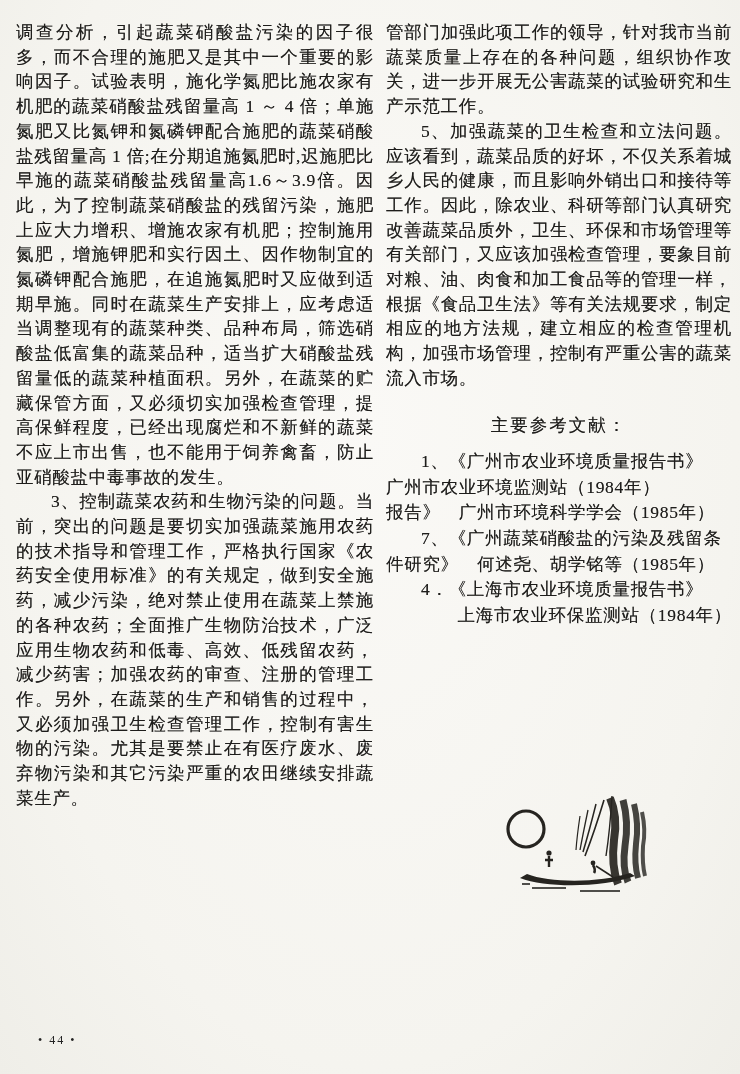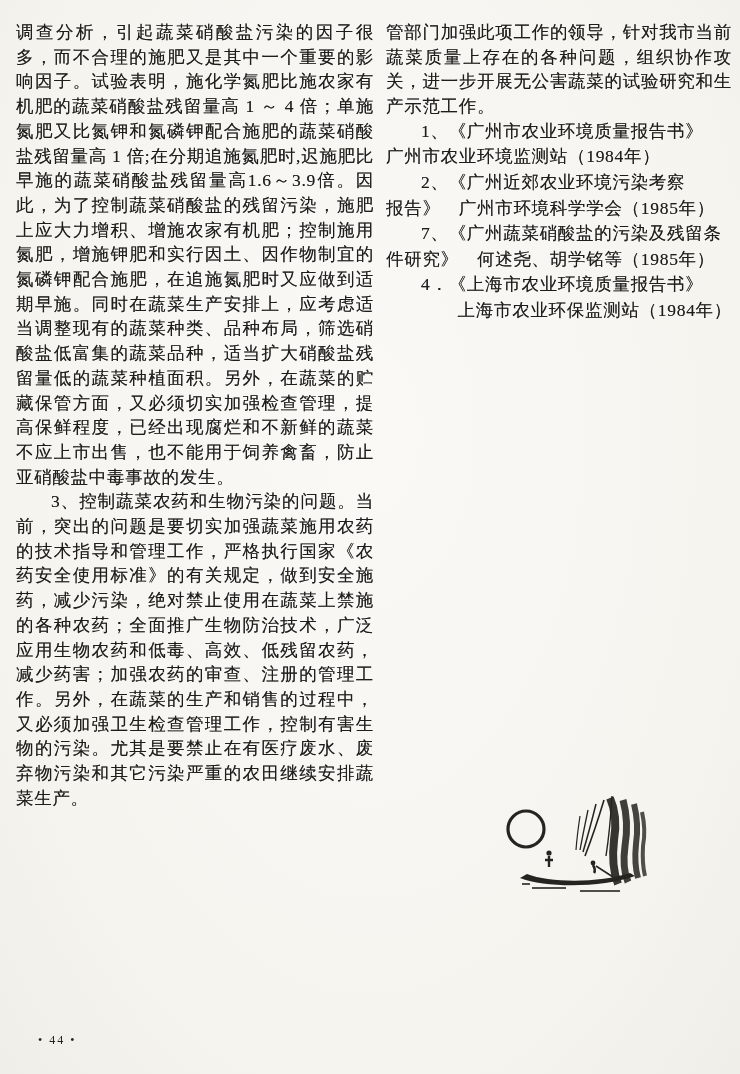--- a/index.html
+++ b/index.html
@@ -59,26 +59,27 @@
 
 <div class="page">
 
   <div class="col left">
     <p class="body">调查分析，引起蔬菜硝酸盐污染的因子很多，而不合理的施肥又是其中一个重要的影响因子。试验表明，施化学氮肥比施农家有机肥的蔬菜硝酸盐残留量高 1 ～ 4 倍；单施氮肥又比氮钾和氮磷钾配合施肥的蔬菜硝酸盐残留量高 1 倍;在分期追施氮肥时,迟施肥比早施的蔬菜硝酸盐残留量高1.6～3.9倍。因此，为了控制蔬菜硝酸盐的残留污染，施肥上应大力增积、增施农家有机肥；控制施用氮肥，增施钾肥和实行因土、因作物制宜的氮磷钾配合施肥，在追施氮肥时又应做到适期早施。同时在蔬菜生产安排上，应考虑适当调整现有的蔬菜种类、品种布局，筛选硝酸盐低富集的蔬菜品种，适当扩大硝酸盐残留量低的蔬菜种植面积。另外，在蔬菜的贮藏保管方面，又必须切实加强检查管理，提高保鲜程度，已经出现腐烂和不新鲜的蔬菜不应上市出售，也不能用于饲养禽畜，防止亚硝酸盐中毒事故的发生。</p>
     <p class="body indent">3、控制蔬菜农药和生物污染的问题。当前，突出的问题是要切实加强蔬菜施用农药的技术指导和管理工作，严格执行国家《农药安全使用标准》的有关规定，做到安全施药，减少污染，绝对禁止使用在蔬菜上禁施的各种农药；全面推广生物防治技术，广泛应用生物农药和低毒、高效、低残留农药，减少药害；加强农药的审查、注册的管理工作。另外，在蔬菜的生产和销售的过程中，又必须加强卫生检查管理工作，控制有害生物的污染。尤其是要禁止在有医疗废水、废弃物污染和其它污染严重的农田继续安排蔬菜生产。</p>
   </div>
 
   <div class="col right">
     <p class="body">管部门加强此项工作的领导，针对我市当前蔬菜质量上存在的各种问题，组织协作攻关，进一步开展无公害蔬菜的试验研究和生产示范工作。</p>
+    <p class="body indent">5、加强蔬菜的卫生检查和立法问题。应该看到，蔬菜品质的好坏，不仅关系着城乡人民的健康，而且影响外销出口和接待等工作。因此，除农业、科研等部门认真研究改善蔬菜品质外，卫生、环保和市场管理等有关部门，又应该加强检查管理，要象目前对粮、油、肉食和加工食品等的管理一样，根据《食品卫生法》等有关法规要求，制定相应的地方法规，建立相应的检查管理机构，加强市场管理，控制有严重公害的蔬菜流入市场。</p>
 
+    <h3 class="ref-heading">主要参考文献：</h3>
 
     <div class="refs">
       <div class="ref-line indent">1、《广州市农业环境质量报告书》</div>
       <div class="ref-line">广州市农业环境监测站（1984年）</div>
-      <div class="ref-line indent">2、《广州近郊农业环境污染考察</div>
       <div class="ref-line">报告》　广州市环境科学学会（1985年）</div>
       <div class="ref-line indent">7、《广州蔬菜硝酸盐的污染及残留条</div>
       <div class="ref-line">件研究》　何述尧、胡学铭等（1985年）</div>
       <div class="ref-line indent">4．《上海市农业环境质量报告书》</div>
       <div class="ref-line indent-wide">上海市农业环保监测站（1984年）</div>
     </div>
   </div>
 
   <div class="illustration">
     <svg viewBox="0 0 178 115" xmlns="http://www.w3.org/2000/svg" fill="none" stroke="#262420">

